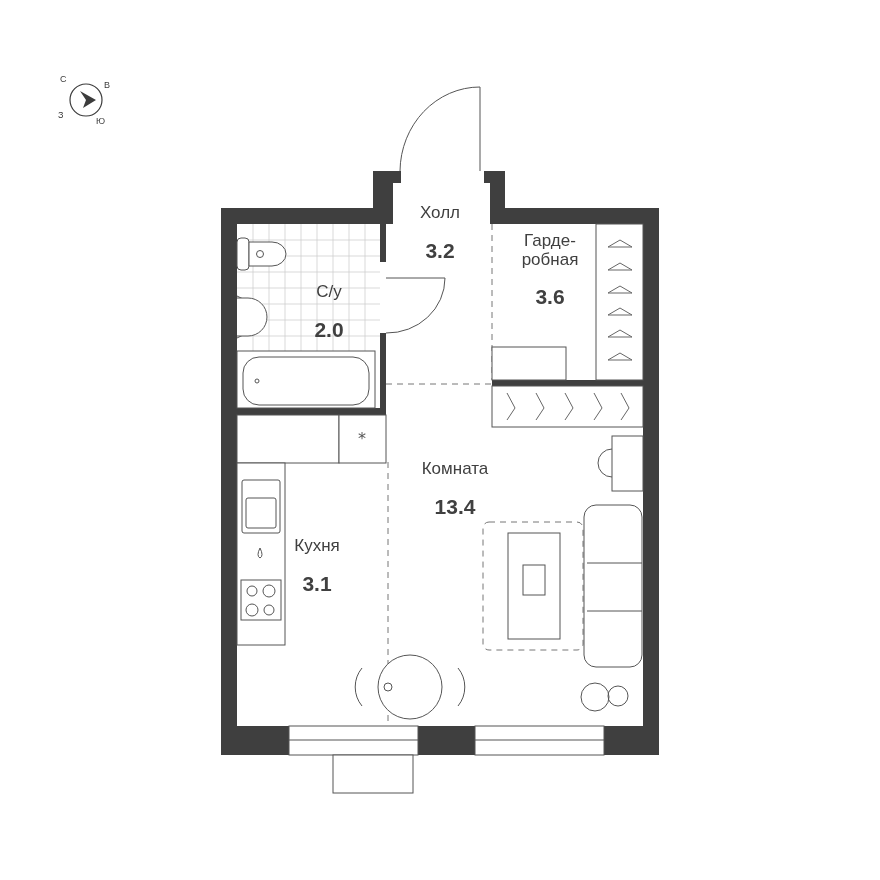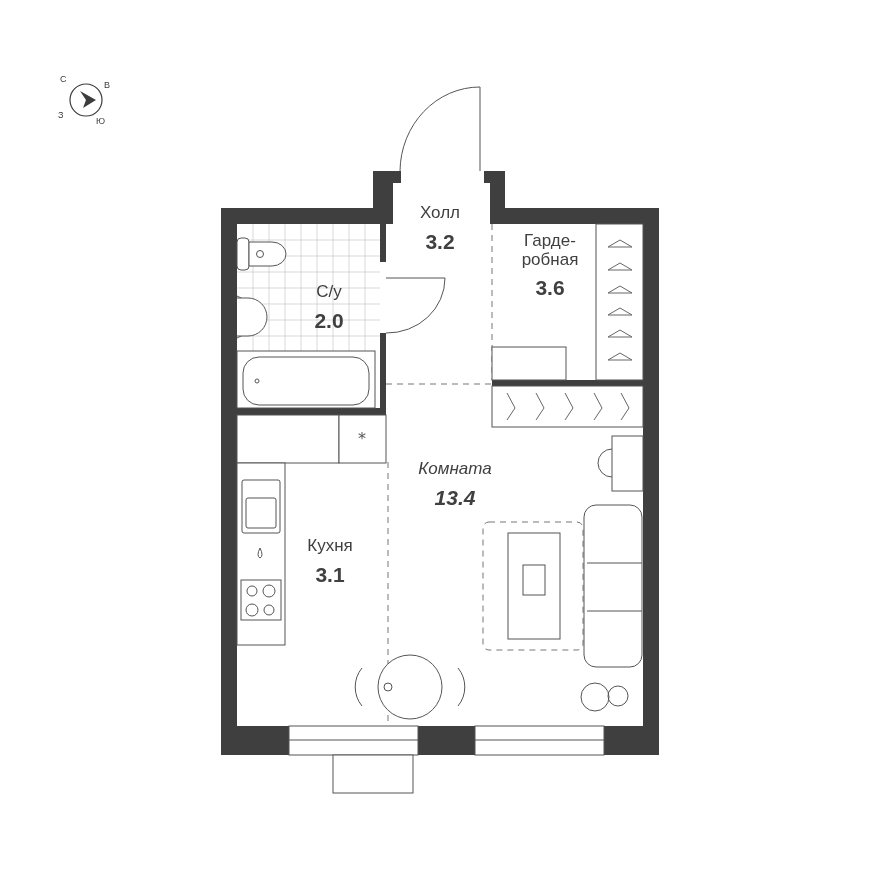--- a/index.html
+++ b/index.html
@@ -1,21 +1,21 @@
 <!DOCTYPE html>
 <html><head>
 <meta charset="utf-8">
 <style>
   html, body { margin: 0; padding: 0; background: #ffffff; }
   body { width: 880px; height: 880px; position: relative; overflow: hidden;
          font-family: "Liberation Sans", "DejaVu Sans", sans-serif; }
   #plan { position: absolute; left: 0; top: 0; width: 880px; height: 880px; }
   .label { position: absolute; text-align: center; color: #404040; line-height: 1.1; }
   .label .name { font-size: 17px; font-weight: normal; display: block; }
-  .label .area { font-size: 21px; font-weight: bold; display: block; margin-top: 7px; }
+  .label .area { font-size: 21px; font-weight: bold; display: block; margin-top: 16px; }
   .compass-letter { position: absolute; font-size: 9px; color: #3c3c3c; }
 </style>
 </head>
 <body>
 
 <svg id="plan" viewBox="0 0 880 880" xmlns="http://www.w3.org/2000/svg">
 
   <g>
     <circle cx="86" cy="100" r="16" fill="none" stroke="#3c3c3c" stroke-width="1.2"></circle>
     <path d="M80 91 L96 100 L83 108 L86 100 Z" fill="#3c3c3c"></path>
@@ -190,20 +190,20 @@
 </div>
 <div class="label" style="left:294px; top:283px; width:70px;">
   <span class="name">С/у</span>
   <span class="area">2.0</span>
 </div>
 <div class="label" style="left:505px; top:232px; width:90px;">
   <span class="name">Гарде-</span>
   <span class="name">робная</span>
   <span class="area">3.6</span>
 </div>
-<div class="label" style="left:405px; top:460px; width:100px;font-style:italic;">
+<div class="label" style="left:405px; top:460px; width:100px;">
   <span class="name">Комната</span>
   <span class="area">13.4</span>
 </div>
-<div class="label" style="left:290px; top:537px; width:80px;">
+<div class="label" style="left:277px; top:537px; width:80px;">
   <span class="name">Кухня</span>
   <span class="area">3.1</span>
 </div>
 
 </body></html>

